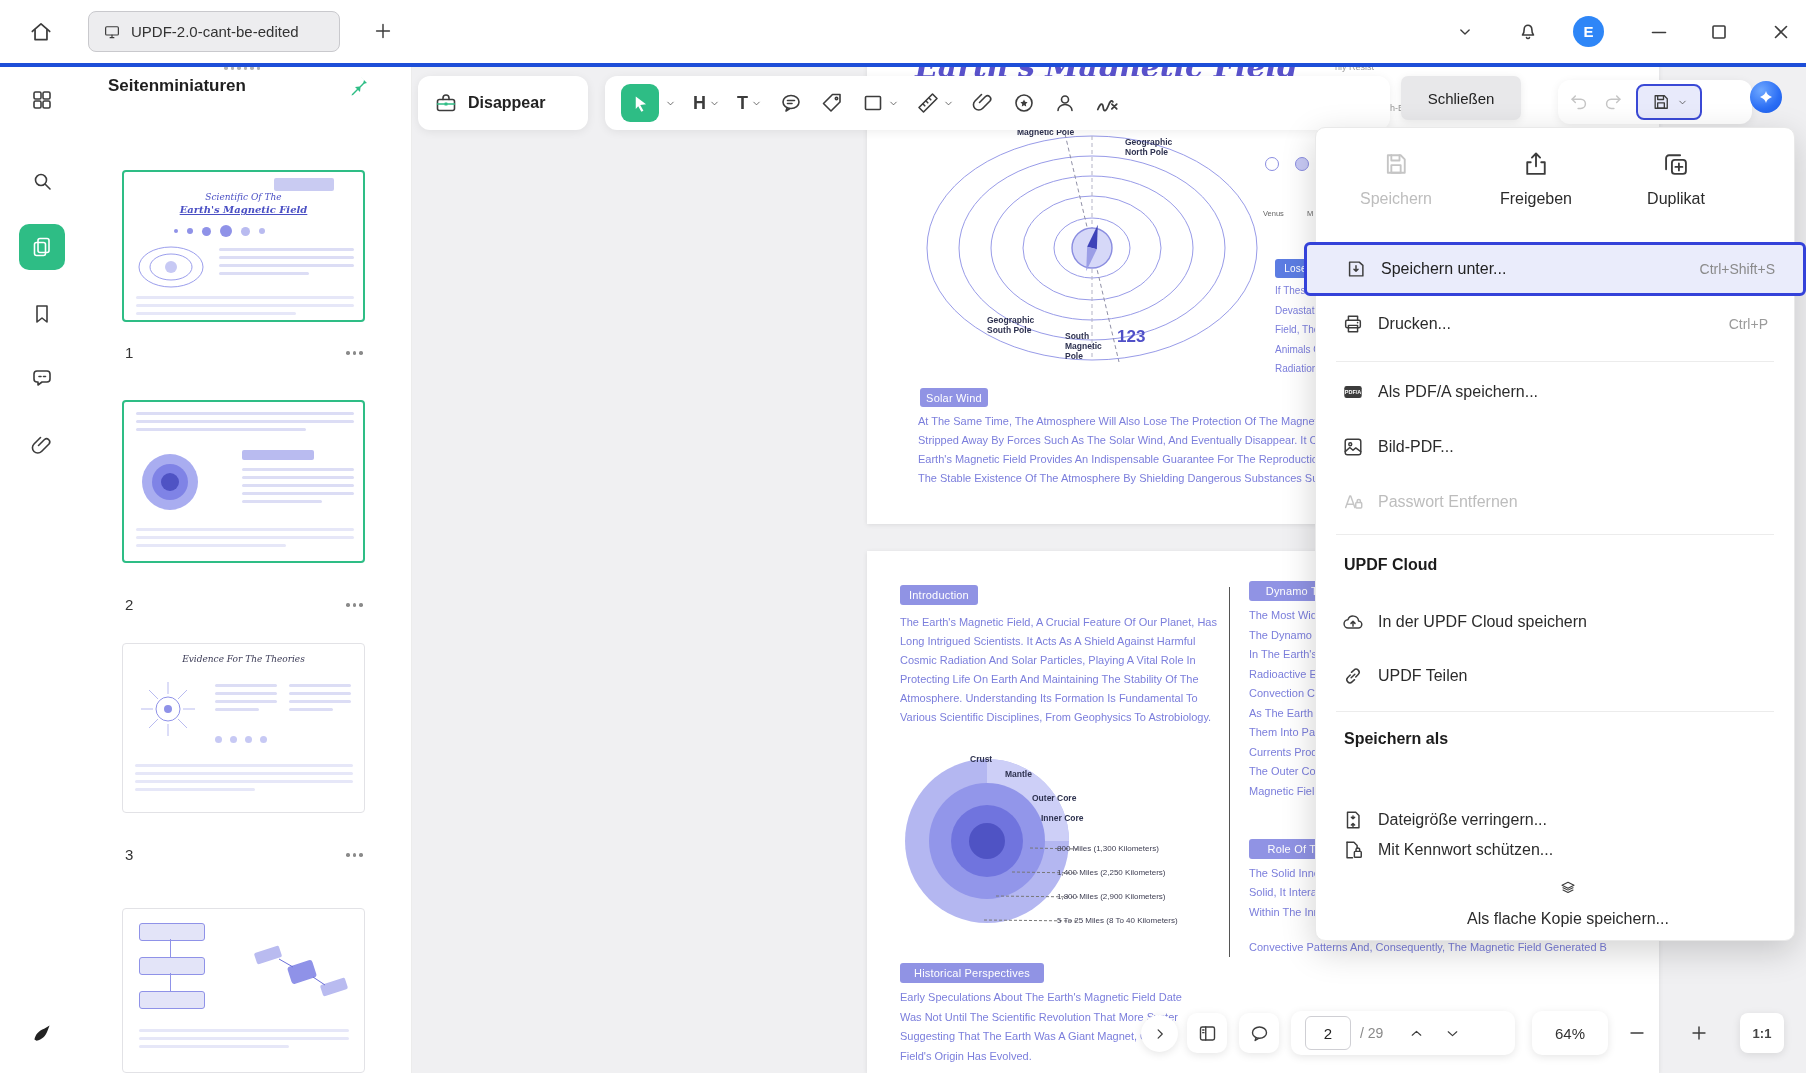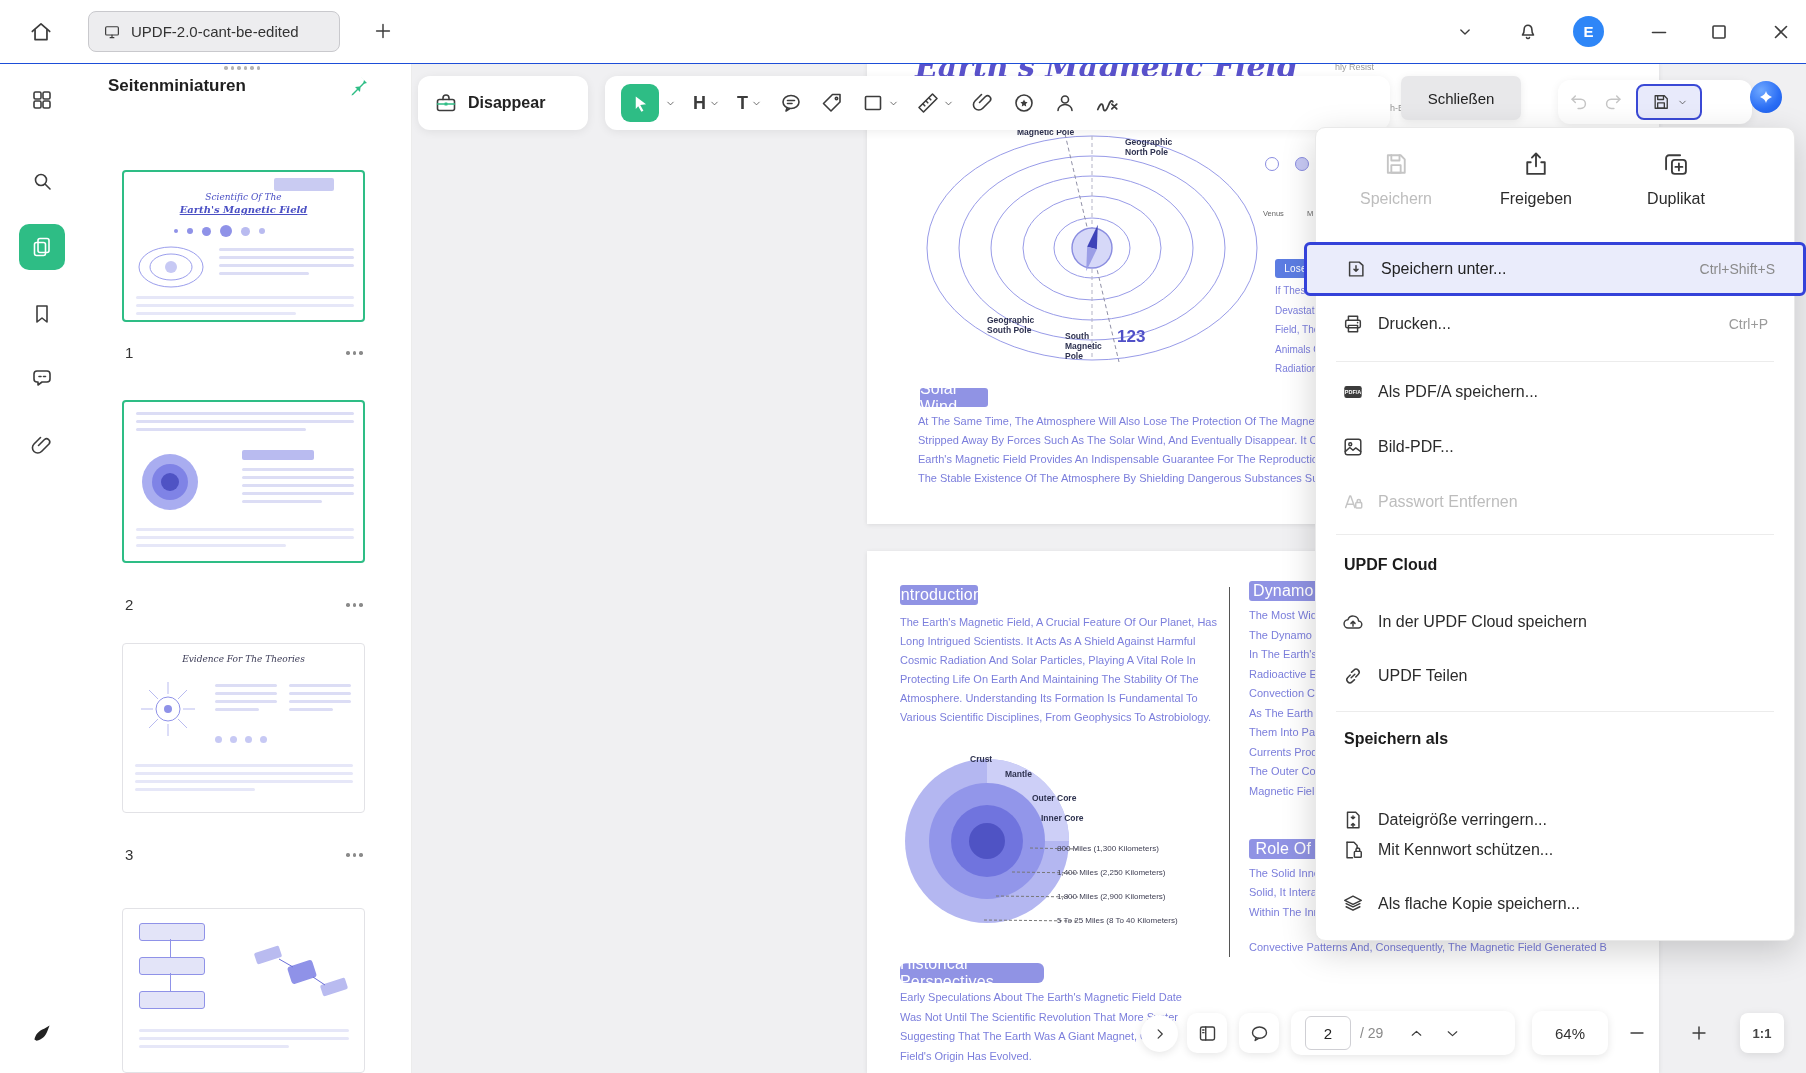--- a/index.html
+++ b/index.html
@@ -4,41 +4,41 @@
 <style>
   html,body{margin:0;padding:0;}
   body{width:1806px;height:1073px;position:relative;overflow:hidden;background:#fff;
        font-family:"Liberation Sans",sans-serif;color:#222;}
   .abs{position:absolute;}
   .flex{display:flex;align-items:center;}
   .ic{stroke:#3c3c3c;fill:none;stroke-width:1.6;stroke-linecap:round;stroke-linejoin:round;display:block;}
   .ic.gray{stroke:#c5c5c5;}
   .ic.white{stroke:#fff;}
   
-  #topbar{left:0;top:0;width:1806px;height:63px;background:#fff;border-bottom:1px solid #1d4ed8;z-index:20;}
+  #topbar{left:0;top:0;width:1806px;height:63px;background:#fff;border-bottom:4px solid #1d4ed8;z-index:20;}
   #doc-tab{left:88px;top:11px;width:252px;height:41px;background:#ededef;border:1px solid #c9c9cd;border-radius:8px;
            display:flex;align-items:center;gap:10px;padding:0 14px;box-sizing:border-box;font-size:15px;color:#333;}
   
   #sidebar{left:0;top:63px;width:84px;height:1010px;background:#fff;border-right:1px solid #ececec;z-index:10;}
   .sideic{position:absolute;left:50%;transform:translateX(-50%);width:46px;height:46px;border-radius:10px;
           display:flex;align-items:center;justify-content:center;cursor:pointer;}
   .sideic.active{background:#2EBD85;}
   
   #thumbpanel{left:84px;top:63px;width:327px;height:1010px;background:#fff;border-right:1px solid #ececec;z-index:10;}
   .thumb{position:absolute;left:38px;width:243px;background:#fff;border:1px solid #e2e2e6;border-radius:4px;
          overflow:hidden;cursor:pointer;box-sizing:border-box;}
   .thumb.selected{border:2px solid #2EBD85;}
   .tb{position:absolute;height:3px;border-radius:2px;background:#DCDDF5;}
   .tcap{position:absolute;font-size:15px;color:#333;}
   .tdots{position:absolute;display:flex;gap:3px;cursor:pointer;padding:4px;}
   .tdots i{width:3.5px;height:3.5px;border-radius:50%;background:#8a8a8a;display:block;}
   
   #mainbg{left:411px;top:63px;width:1395px;height:1010px;background:#F0F0F2;z-index:0;}
   .page{position:absolute;background:#fff;box-shadow:0 1px 5px rgba(0,0,0,.09);overflow:hidden;z-index:1;}
-  .pbadge{position:absolute;color:#fff;background:#9093E4;border-radius:3px;font-size:16px;
+  .pbadge{position:absolute;color:#fff;background:#9093E4;border-radius:3px;font-size:11px;
           display:flex;align-items:center;justify-content:center;letter-spacing:.2px;}
   .pline{position:absolute;white-space:nowrap;font-size:11px;color:#7B7EDC;}
   .dlab{position:absolute;font-size:8.5px;font-weight:700;color:#2e3250;line-height:10px;}
   .mlab{position:absolute;font-size:8px;color:#3e3e52;white-space:nowrap;}
   
   .pill{position:absolute;background:#fff;border-radius:12px;box-shadow:0 2px 10px rgba(0,0,0,.07);z-index:30;}
   .tool{display:flex;align-items:center;justify-content:center;cursor:pointer;}
   .tglyph{font-size:18px;font-weight:700;color:#3c3c3c;}
   .chev{margin-left:3px;}
   
@@ -147,21 +147,21 @@
   <div class="mlab" style="left:190px;top:317px;">1,400 Miles (2,250 Kilometers)</div>
   <div class="mlab" style="left:190px;top:341px;">1,800 Miles (2,900 Kilometers)</div>
   <div class="mlab" style="left:190px;top:365px;">5 To 25 Miles (8 To 40 Kilometers)</div>
 
   <div class="pbadge" style="left:382px;top:288px;width:92px;height:20px;">Role Of Th</div>
   <div class="pline" style="left:382px;top:316px;">The Solid Inner</div>
   <div class="pline" style="left:382px;top:335px;">Solid, It Interact</div>
   <div class="pline" style="left:382px;top:355px;">Within The Inner</div>
   <div class="pline" style="left:382px;top:390px;">Convective Patterns And, Consequently, The Magnetic Field Generated B</div>
 
-  <div class="pbadge" style="left:33px;top:412px;width:144px;height:20px;border-radius:6px;">Historical Perspectives</div>
+  <div class="pbadge" style="left:33px;top:412px;width:144px;height:20px;">Historical Perspectives</div>
   <div class="pline" style="left:33px;top:440px;">Early Speculations About The Earth's Magnetic Field Date</div>
   <div class="pline" style="left:33px;top:460px;">Was Not Until The Scientific Revolution That More Syster</div>
   <div class="pline" style="left:33px;top:479px;">Suggesting That The Earth Was A Giant Magnet, Over Tl</div>
   <div class="pline" style="left:33px;top:499px;">Field's Origin Has Evolved.</div>
 </div>
 
 <div id="topbar" class="abs">
   <div class="abs tool" style="left:28px;top:19px;">
     <svg class="ic" width="26" height="26" viewBox="0 0 24 24">
       <path d="M4 11.5 12 4.5l8 7"></path>
@@ -616,21 +616,21 @@
   </div>
   <div class="mrow" style="top:698px;">
     <svg class="ic" width="22" height="22" viewBox="0 0 24 24">
       <path d="M5.5 3.5H13L16.5 7v3"></path>
         <path d="M5.5 3.5v17h6"></path>
       <rect x="13.5" y="13.5" width="7.5" height="6.5" rx="1"></rect>
         <path d="M15.3 13.5v-1.7a2 2 0 0 1 4 0v1.7"></path>
       </svg>
     <span>Mit Kennwort schützen...</span>
   </div>
-  <div class="mrow" style="top:752px;">
+  <div class="mrow" style="top:752px;flex-direction:column;">
     <svg class="ic" width="22" height="22" viewBox="0 0 24 24">
       <path d="M12 3.5 21 8l-9 4.5L3 8Z"></path>
         <path d="M4.5 11.5 12 15.2l7.5-3.7"></path>
         <path d="M4.5 15 12 18.7 19.5 15"></path>
       </svg>
     <span>Als flache Kopie speichern...</span>
   </div>
 </div>
 
 <div class="bwhite" style="left:1141px;top:1015px;width:37px;height:37px;border-radius:50%;">

